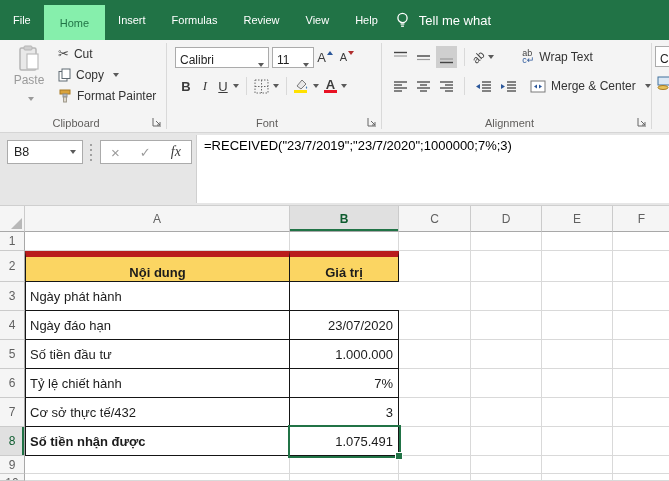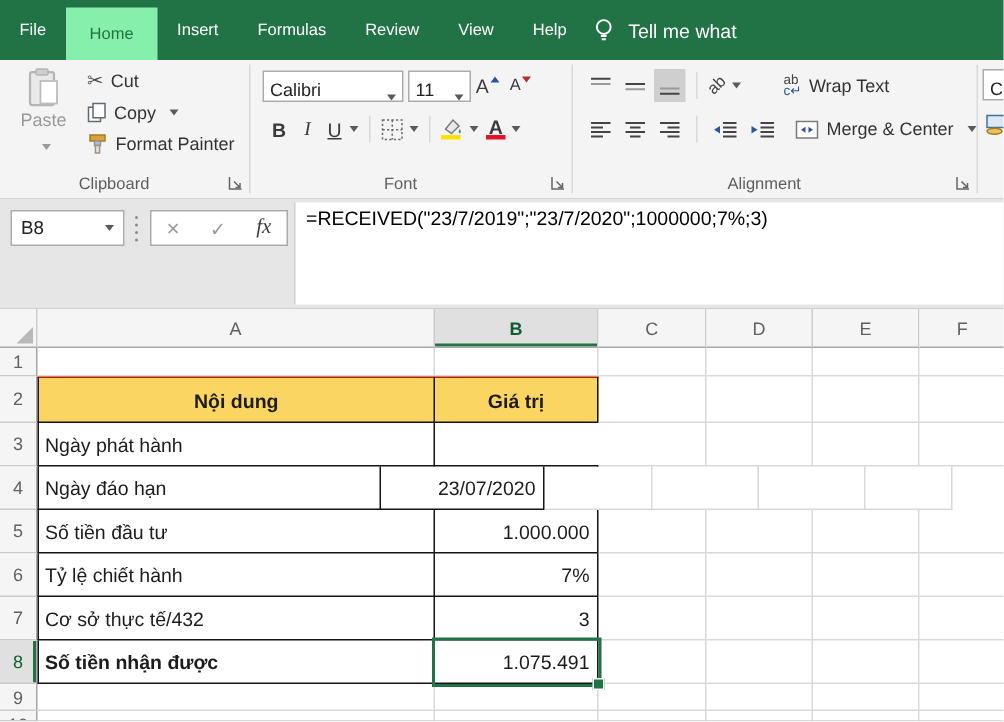--- a/index.html
+++ b/index.html
@@ -58,21 +58,21 @@
           text-align:center;flex:none;overflow:hidden}
   .ch{border-right:1px solid #cbcbcb;border-bottom:1px solid #a8a8a8}
   .rh{border-right:1px solid #a8a8a8;border-bottom:1px solid #cbcbcb}
   .ch.sel{background:#e0e0e0;color:#0e5c2f;box-shadow:inset 0 -2px 0 #217346;font-weight:bold}
   .rh.sel{background:#e0e0e0;color:#0e5c2f;box-shadow:inset -2px 0 0 #217346}
   .grow{display:flex}
   .c{box-sizing:border-box;border-right:1px solid #d9d9d9;border-bottom:1px solid #d9d9d9;
      font-size:13px;color:#1c1c1c;white-space:nowrap;overflow:hidden;flex:none}
   .c.tbl{border-right:1px solid #151515;border-bottom:1px solid #151515}
   .c.tl{border-left:1px solid #151515}
-  .c.tt{border-top:1px solid #b91c1c}
+  .c.tt{border-top:6px solid #b91c1c}
   .c.hdr{background:#FBD562;font-weight:bold;text-align:center}
   .c.lab{padding-left:4px}
   .c.val{text-align:right;padding-right:5px}
   .c.bold{font-weight:bold}
   #corner{position:relative}
   #corner .tri-corner{position:absolute;right:2px;bottom:2px;width:0;height:0;
       border-left:11px solid transparent;border-bottom:11px solid #b8b8b8}
   #selbox{position:absolute;border:2px solid #217346;pointer-events:none}
   #handle{position:absolute;width:6px;height:6px;background:#217346;border:1px solid #fff;
           box-sizing:content-box}
@@ -383,21 +383,21 @@
       <div class="rh" style="width: 25px; line-height: 29px;">3</div>
       <div class="c tbl tl lab" style="width: 265px; line-height: 29px;">Ngày phát hành</div>
       <div class="c tbl val" style="width: 109px; line-height: 29px; margin-top: 28px;">23/07/2019</div>
       <div class="c" style="width: 72px; line-height: 29px;"></div>
       <div class="c" style="width: 71px; line-height: 29px;"></div>
       <div class="c" style="width: 71px; line-height: 29px;"></div>
       <div class="c" style="width: 58px; line-height: 29px;"></div>
     </div>
     <div class="grow" style="height: 29px;">
       <div class="rh" style="width: 25px; line-height: 29px;">4</div>
-      <div class="c tbl tl lab" style="width: 229px; line-height: 29px;">Ngày đáo hạn</div>
+      <div class="c tbl tl lab" style="width: 265px; line-height: 29px;">Ngày đáo hạn</div>
       <div class="c tbl val" style="width: 109px; line-height: 29px;">23/07/2020</div>
       <div class="c" style="width: 72px; line-height: 29px;"></div>
       <div class="c" style="width: 71px; line-height: 29px;"></div>
       <div class="c" style="width: 71px; line-height: 29px;"></div>
       <div class="c" style="width: 58px; line-height: 29px;"></div>
     </div>
     <div class="grow" style="height: 29px;">
       <div class="rh" style="width: 25px; line-height: 29px;">5</div>
       <div class="c tbl tl lab" style="width: 265px; line-height: 29px;">Số tiền đầu tư</div>
       <div class="c tbl val" style="width: 109px; line-height: 29px;">1.000.000</div>

